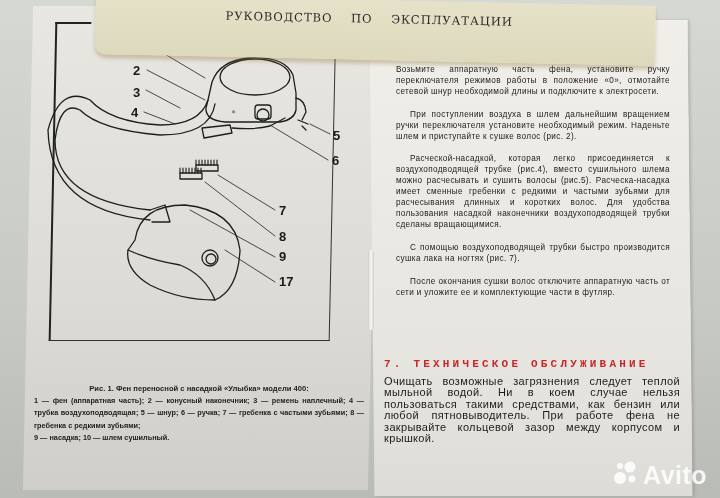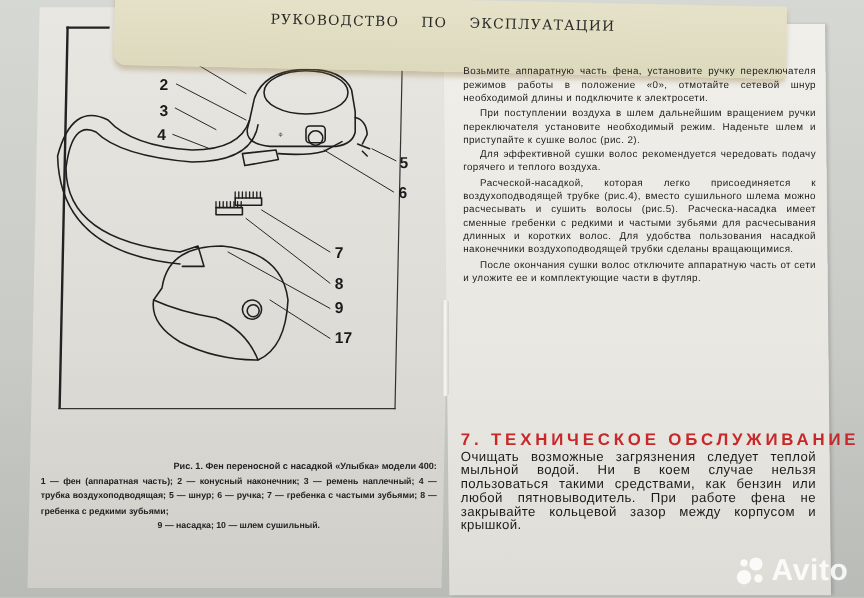--- a/index.html
+++ b/index.html
@@ -51,42 +51,42 @@
   }
   .callout {
     position:absolute; font-weight:bold; font-size:13px; color:#1a1a1a;
     font-family:"Liberation Sans", sans-serif;
   }
   .caption {
     position:absolute; left:34px; top:383px; width:330px;
     font-family:"Liberation Sans", sans-serif; font-size:7.3px; color:#222;
     line-height:12.2px; text-align:justify; font-weight:bold;
   }
-  .caption-title { text-align:right; font-size:7.6px; display:block; }
-  .caption-last { text-align:center; display:block; }
+  .caption-title { text-align:center; font-size:7.6px; display:block; }
+  .caption-last { display:block; }
   .right-text {
     position:absolute; left:384px; top:53px; width:298px;
     font-family:"Liberation Sans", sans-serif; font-size:8.2px; color:#1c1c1c;
     line-height:10.9px; text-align:justify; letter-spacing:0.35px;
   }
-  .right-text p { margin:2px; text-indent:14px; }
+  .right-text p { margin:12px; text-indent:14px; }
   .right-text p.first { text-indent:0; }
   .section-heading {
     position:absolute; left:384px; top:358px;
-    font-family:Liberation Sans, sans-serif; font-weight:bold;
-    font-size:14px; letter-spacing:3.2px; color:#c8282a;
+    font-family:Liberation Mono, monospace; font-weight:bold;
+    font-size:11px; letter-spacing:3.2px; color:#c8282a;
   }
   .section-text {
     position:absolute; left:384px; top:376px; width:296px;
     font-family:"Liberation Sans", sans-serif; font-size:11px; color:#1c1c1c;
     line-height:11.4px; text-align:justify; letter-spacing:0.35px;
   }
   .section-text p { margin:0; }
   .watermark {
-    position:absolute; left:613px; top:461px; display:flex; align-items:center;
+    position:absolute; left:613px; top:461px; display:flex; 
     color:rgba(255,255,255,0.85);
   }
   .watermark-text { font-family:"Liberation Sans", sans-serif; font-size:25px; font-weight:bold; letter-spacing:0.5px; margin-left:4px;}
 </style>
 </head>
 <body>
 
 <div class="table-bg"></div>
 
 <div class="left-page"></div>
@@ -157,22 +157,22 @@
   <span class="caption-last">9 — насадка; 10 — шлем сушильный.</span>
 </div>
 
 <div class="booklet">
   <span class="booklet-title">РУКОВОДСТВО ПО ЭКСПЛУАТАЦИИ</span>
 </div>
 
 <div class="right-text">
   <p class="first">Возьмите аппаратную часть фена, установите ручку переключателя режимов работы в положение «0», отмотайте сетевой шнур необходимой длины и подключите к электросети.</p>
   <p>При поступлении воздуха в шлем дальнейшим вращением ручки переключателя установите необходимый режим. Наденьте шлем и приступайте к сушке волос (рис. 2).</p>
-  <p>Для эффективной сушки волос рекомендуется чередовать подачу горячего и теплого воздуха.</p>
   <p>Расческой-насадкой, которая легко присоединяется к воздухоподводящей трубке (рис.4), вместо сушильного шлема можно расчесывать и сушить волосы (рис.5). Расческа-насадка имеет сменные гребенки с редкими и частыми зубьями для расчесывания длинных и коротких волос. Для удобства пользования насадкой наконечники воздухоподводящей трубки сделаны вращающимися.</p>
+  <p>С помощью воздухоподводящей трубки быстро производится сушка лака на ногтях (рис. 7).</p>
   <p>После окончания сушки волос отключите аппаратную часть от сети и уложите ее и комплектующие части в футляр.</p>
 </div>
 
 <div class="section-heading">7. ТЕХНИЧЕСКОЕ ОБСЛУЖИВАНИЕ</div>
 <div class="section-text">
   <p>Очищать возможные загрязнения следует теплой мыльной водой. Ни в коем случае нельзя пользоваться такими средствами, как бензин или любой пятновыводитель. При работе фена не закрывайте кольцевой зазор между корпусом и крышкой.</p>
 </div>
 
 <div class="watermark">
   <svg width="26" height="24" viewBox="0 0 26 24">

